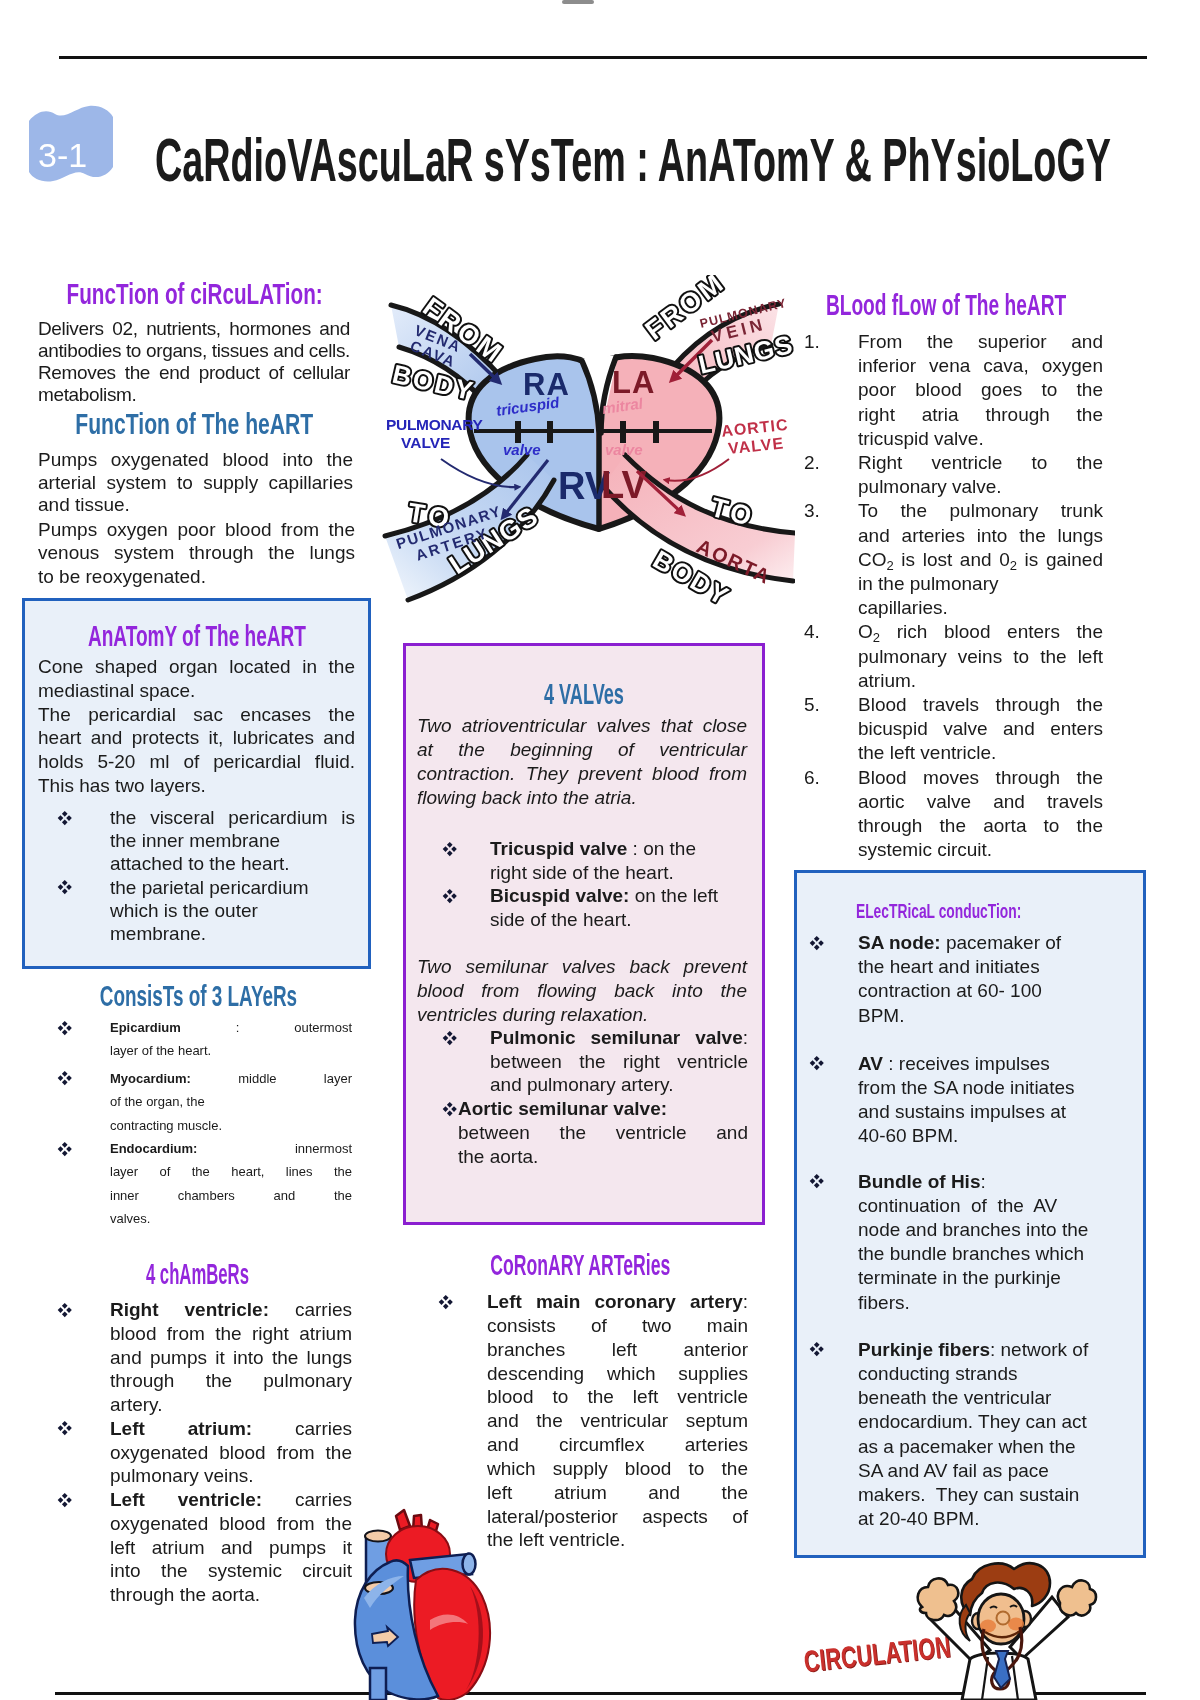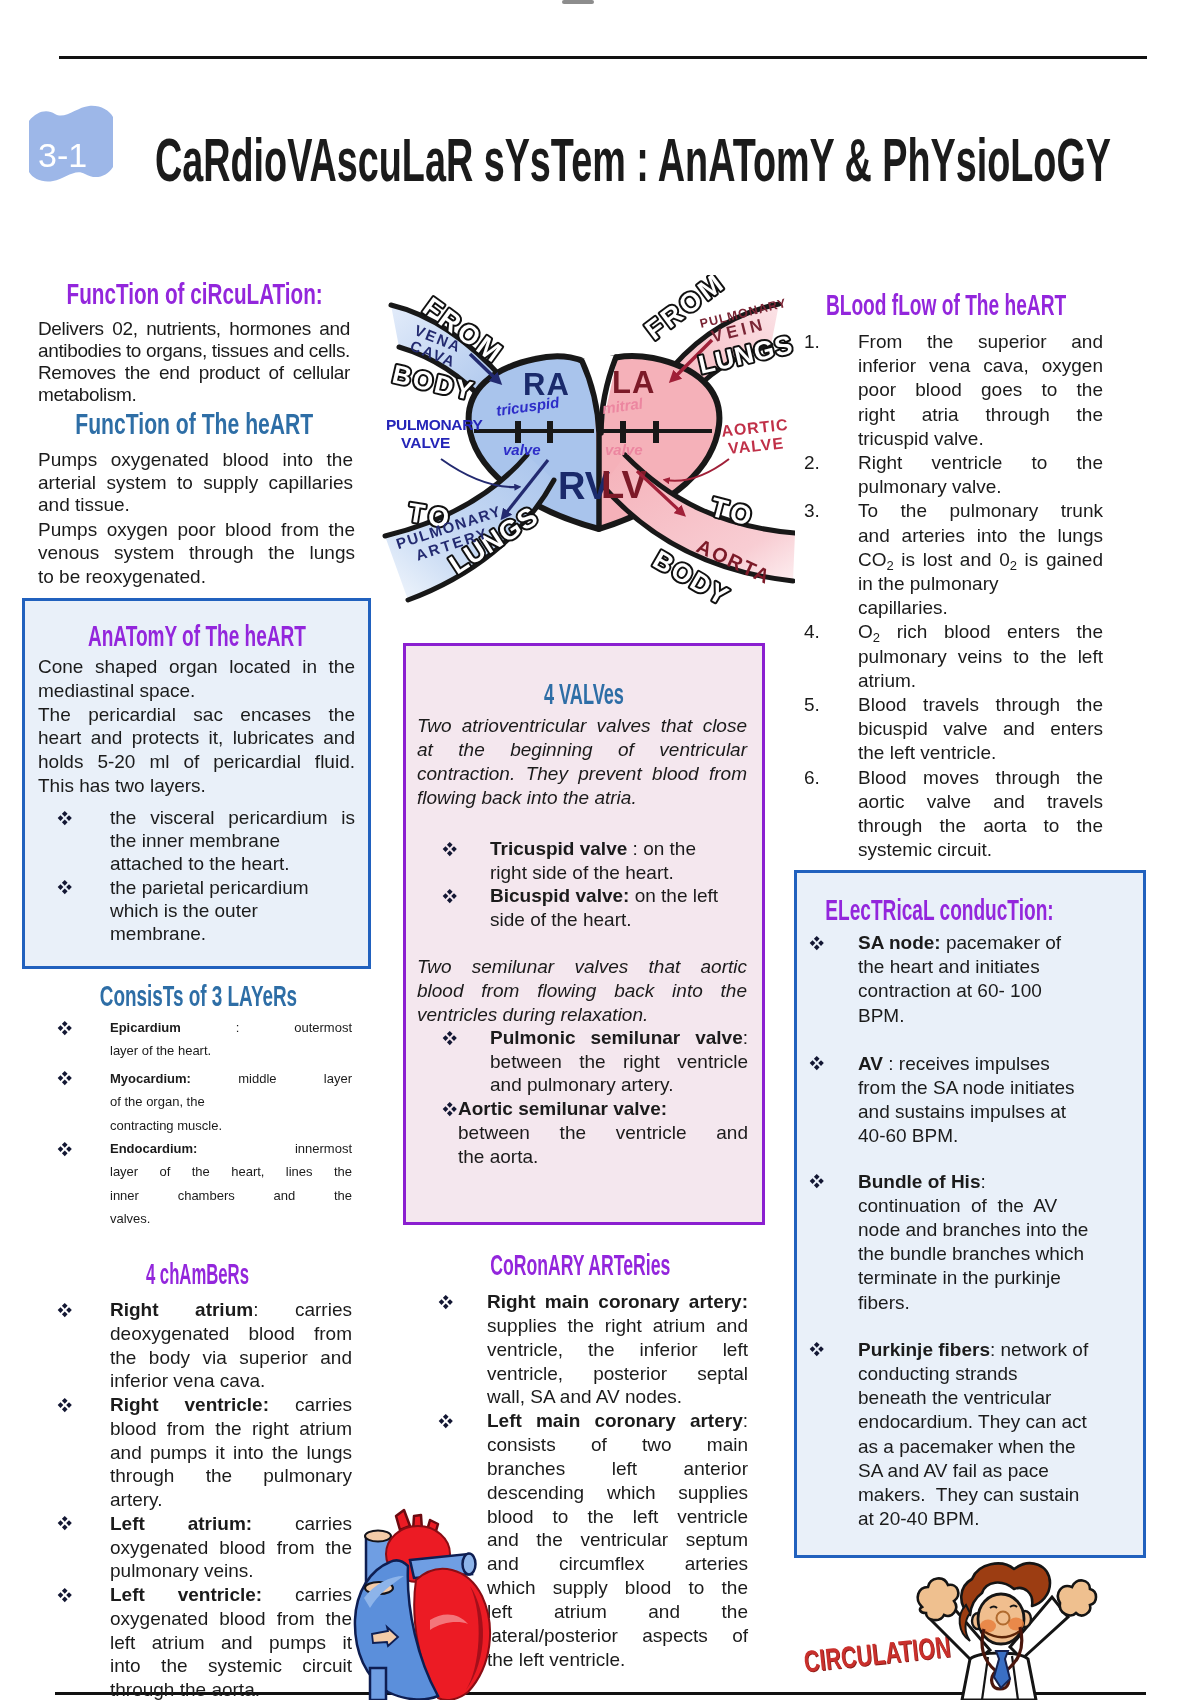--- a/index.html
+++ b/index.html
@@ -37,21 +37,21 @@
 <div class="abs" style="left:794px;top:870px;width:346px;height:682px;background:#e9f0f9;border:3.5px solid #2161be;"></div>
 <div class="hd purple" style="left:-55px;top:277px;width:500px;font-size:29px;line-height:35px;"><span style="transform:scaleX(0.713);">FuncTion of ciRcuLATion:</span></div>
 <div class="hd sblue" style="left:-56px;top:407px;width:500px;font-size:29px;line-height:35px;"><span style="transform:scaleX(0.729);">FuncTion of The heART</span></div>
 <div class="hd purple" style="left:-53px;top:619px;width:500px;font-size:29px;line-height:35px;"><span style="transform:scaleX(0.657);">AnATomY of The heART</span></div>
 <div class="abs" style="left:55px;top:1692px;width:1091px;height:3px;background:#111;"></div>
 <div class="hd sblue" style="left:-52px;top:979px;width:500px;font-size:29px;line-height:35px;"><span style="transform:scaleX(0.651);">ConsisTs of 3 LAYeRs</span></div>
 <div class="hd purple" style="left:-53px;top:1257px;width:500px;font-size:29px;line-height:35px;"><span style="transform:scaleX(0.576);">4 chAmBeRs</span></div>
 <div class="hd sblue" style="left:334px;top:677px;width:500px;font-size:29px;line-height:35px;"><span style="transform:scaleX(0.626);">4 VALVes</span></div>
 <div class="hd purple" style="left:330px;top:1248px;width:500px;font-size:29px;line-height:35px;"><span style="transform:scaleX(0.607);">CoRonARY ARTeRies</span></div>
 <div class="hd purple" style="left:696px;top:288px;width:500px;font-size:29px;line-height:35px;"><span style="transform:scaleX(0.66);">BLood fLow of The heART</span></div>
-<div class="hd purple" style="left:689px;top:893px;width:500px;font-size:29px;line-height:35px;"><span style="transform:scaleX(0.658);">ELecTRicaL conducTion:</span></div>
+<div class="hd purple" style="left:689px;top:893px;width:500px;font-size:21px;line-height:35px;"><span style="transform:scaleX(0.658);">ELecTRicaL conducTion:</span></div>
 <div class="abs" style="left:38px;top:318px;width:312px;font-size:19px;line-height:22.0px;letter-spacing:-0.36px;">
     <div class="ln">Delivers 02, nutrients, hormones and</div>
     <div class="ln">antibodies to organs, tissues and cells.</div>
     <div class="ln">Removes the end product of cellular</div>
     <div class="lf">metabolism.</div>
   </div>
 <div class="abs" style="left:38px;top:449px;width:315px;font-size:19px;line-height:22.6px;">
     <div class="ln">Pumps oxygenated blood into the</div>
     <div class="ln">arterial system to supply capillaries</div>
     <div class="lf">and tissue.</div>
@@ -69,21 +69,21 @@
     <div class="ln">holds 5-20 ml of pericardial fluid.</div>
     <div class="lf">This has two layers.</div>
   </div>
 <div class="abs it" style="left:417px;top:714px;width:330px;font-size:19px;line-height:23.9px;">
     <div class="ln">Two atrioventricular valves that close</div>
     <div class="ln">at the beginning of ventricular</div>
     <div class="ln">contraction. They prevent blood from</div>
     <div class="lf">flowing back into the atria.</div>
   </div>
 <div class="abs it" style="left:417px;top:955px;width:330px;font-size:19px;line-height:23.9px;">
-    <div class="ln">Two semilunar valves that aortic</div>
+    <div class="ln">Two semilunar valves back prevent</div>
     <div class="ln">blood from flowing back into the</div>
     <div class="lf">ventricles during relaxation.</div>
   </div>
 <div class="abs" style="left:38px;top:802px;width:317px;font-size:19px;line-height:23.2px;">
     <div style="position:relative;margin-top:4px;padding-left:72px;">
       <span class="di" style="left:22px;top:6.5px;"></span>
       <div class="ln">the visceral pericardium is</div>
       <div class="lf">the inner membrane</div>
       <div class="lf">attached to the heart.</div>
     </div>
@@ -108,27 +108,20 @@
     </div>
     <div style="position:relative;margin-top:0px;padding-left:72px;">
       <span class="di" style="left:22px;top:6.5px;"></span>
       <div class="ln"><b>Endocardium:</b> innermost</div>
       <div class="ln">layer of the heart, lines the</div>
       <div class="ln">inner chambers and the</div>
       <div class="lf">valves.</div>
     </div>
   </div>
 <div class="abs" style="left:38px;top:1298px;width:314px;font-size:19px;line-height:23.75px;">
-    <div style="position:relative;margin-top:0px;padding-left:72px;">
-      <span class="di" style="left:22px;top:6.5px;"></span>
-      <div class="ln"><b>Right atrium</b>: carries</div>
-      <div class="ln">deoxygenated blood from</div>
-      <div class="ln">the body via superior and</div>
-      <div class="lf">inferior vena cava.</div>
-    </div>
     <div style="position:relative;margin-top:0px;padding-left:72px;">
       <span class="di" style="left:22px;top:6.5px;"></span>
       <div class="ln"><b>Right ventricle:</b> carries</div>
       <div class="ln">blood from the right atrium</div>
       <div class="ln">and pumps it into the lungs</div>
       <div class="ln">through the pulmonary</div>
       <div class="lf">artery.</div>
     </div>
     <div style="position:relative;margin-top:0px;padding-left:72px;">
       <span class="di" style="left:22px;top:6.5px;"></span>
@@ -165,28 +158,20 @@
       <div class="lf">and pulmonary artery.</div>
     </div>
     <div style="position:relative;margin-top:0px;padding-left:55px;">
       <span class="di" style="left:42px;top:6.5px;"></span>
       <div class="lf"><b>Aortic semilunar valve:</b></div>
       <div class="ln">between the ventricle and</div>
       <div class="lf">the aorta.</div>
     </div>
   </div>
 <div class="abs" style="left:403px;top:1290px;width:345px;font-size:19px;line-height:23.85px;">
-    <div style="position:relative;margin-top:0px;padding-left:84px;">
-      <span class="di" style="left:38px;top:6.5px;"></span>
-      <div class="ln"><b>Right main coronary artery:</b></div>
-      <div class="ln">supplies the right atrium and</div>
-      <div class="ln">ventricle, the inferior left</div>
-      <div class="ln">ventricle, posterior septal</div>
-      <div class="lf">wall, SA and AV nodes.</div>
-    </div>
     <div style="position:relative;margin-top:0px;padding-left:84px;">
       <span class="di" style="left:38px;top:6.5px;"></span>
       <div class="ln"><b>Left main coronary artery</b>:</div>
       <div class="ln">consists of two main</div>
       <div class="ln">branches left anterior</div>
       <div class="ln">descending which supplies</div>
       <div class="ln">blood to the left ventricle</div>
       <div class="ln">and the ventricular septum</div>
       <div class="ln">and circumflex arteries</div>
       <div class="ln">which supply blood to the</div>

